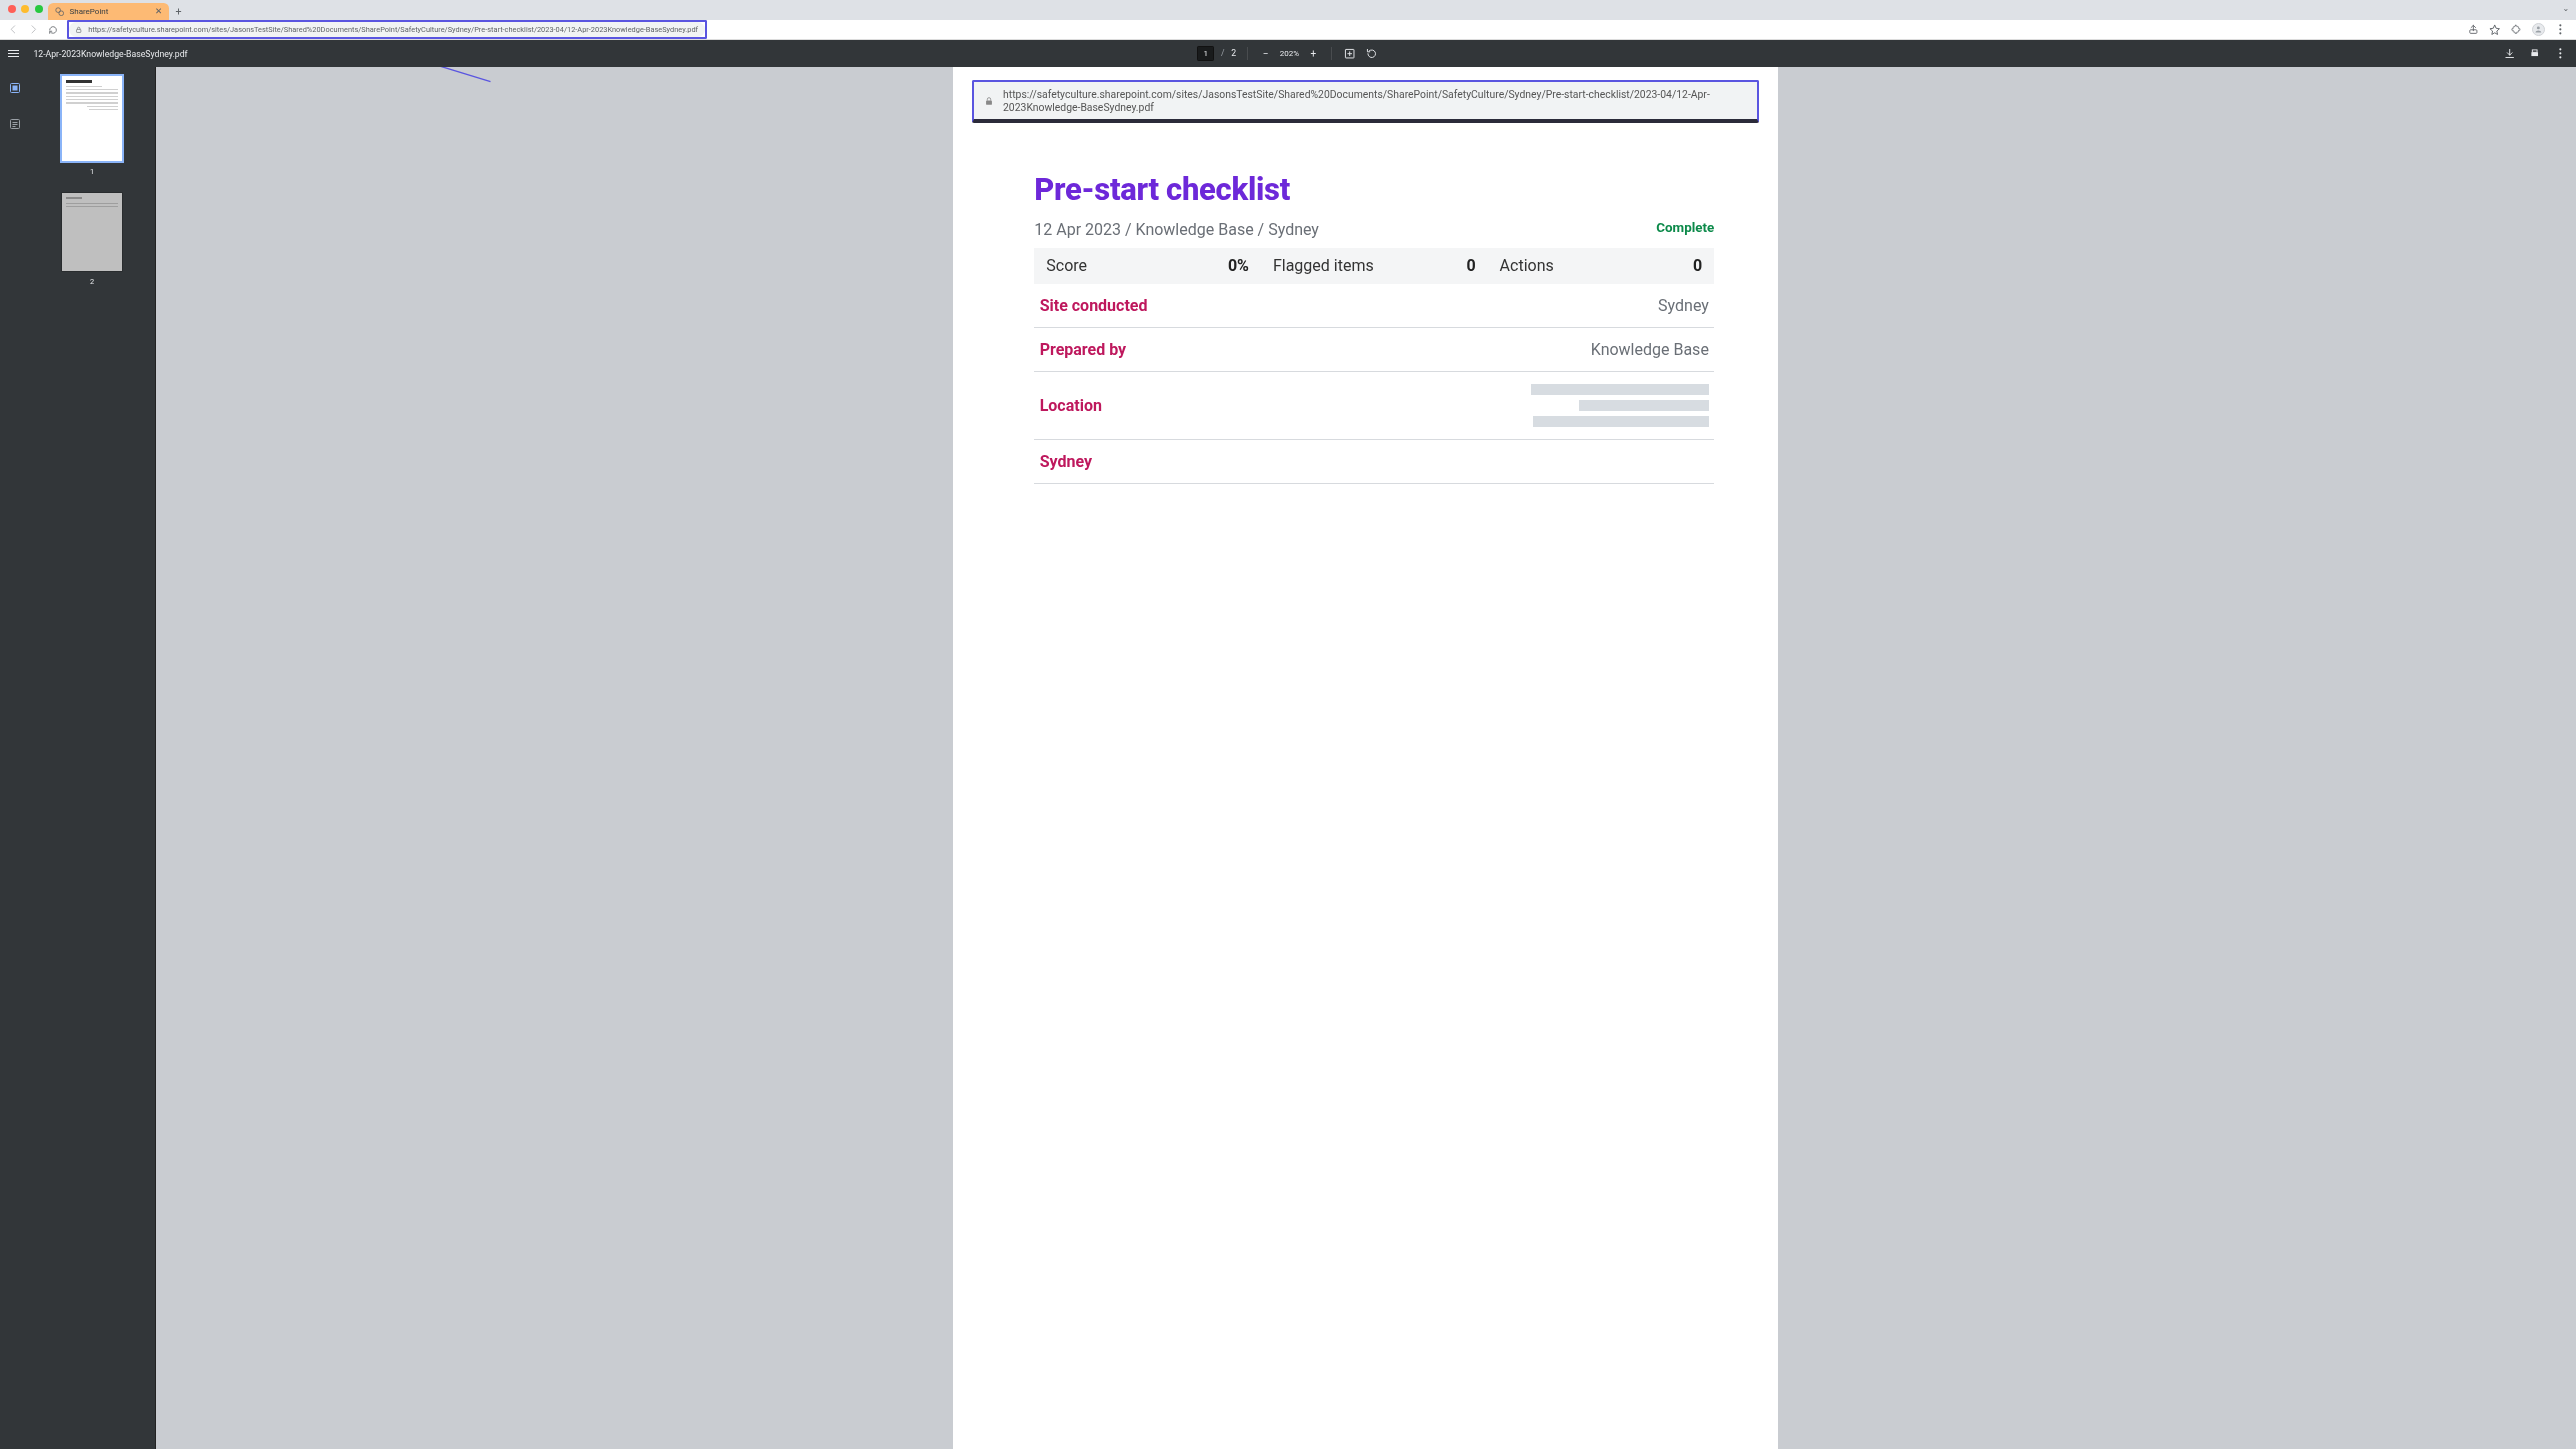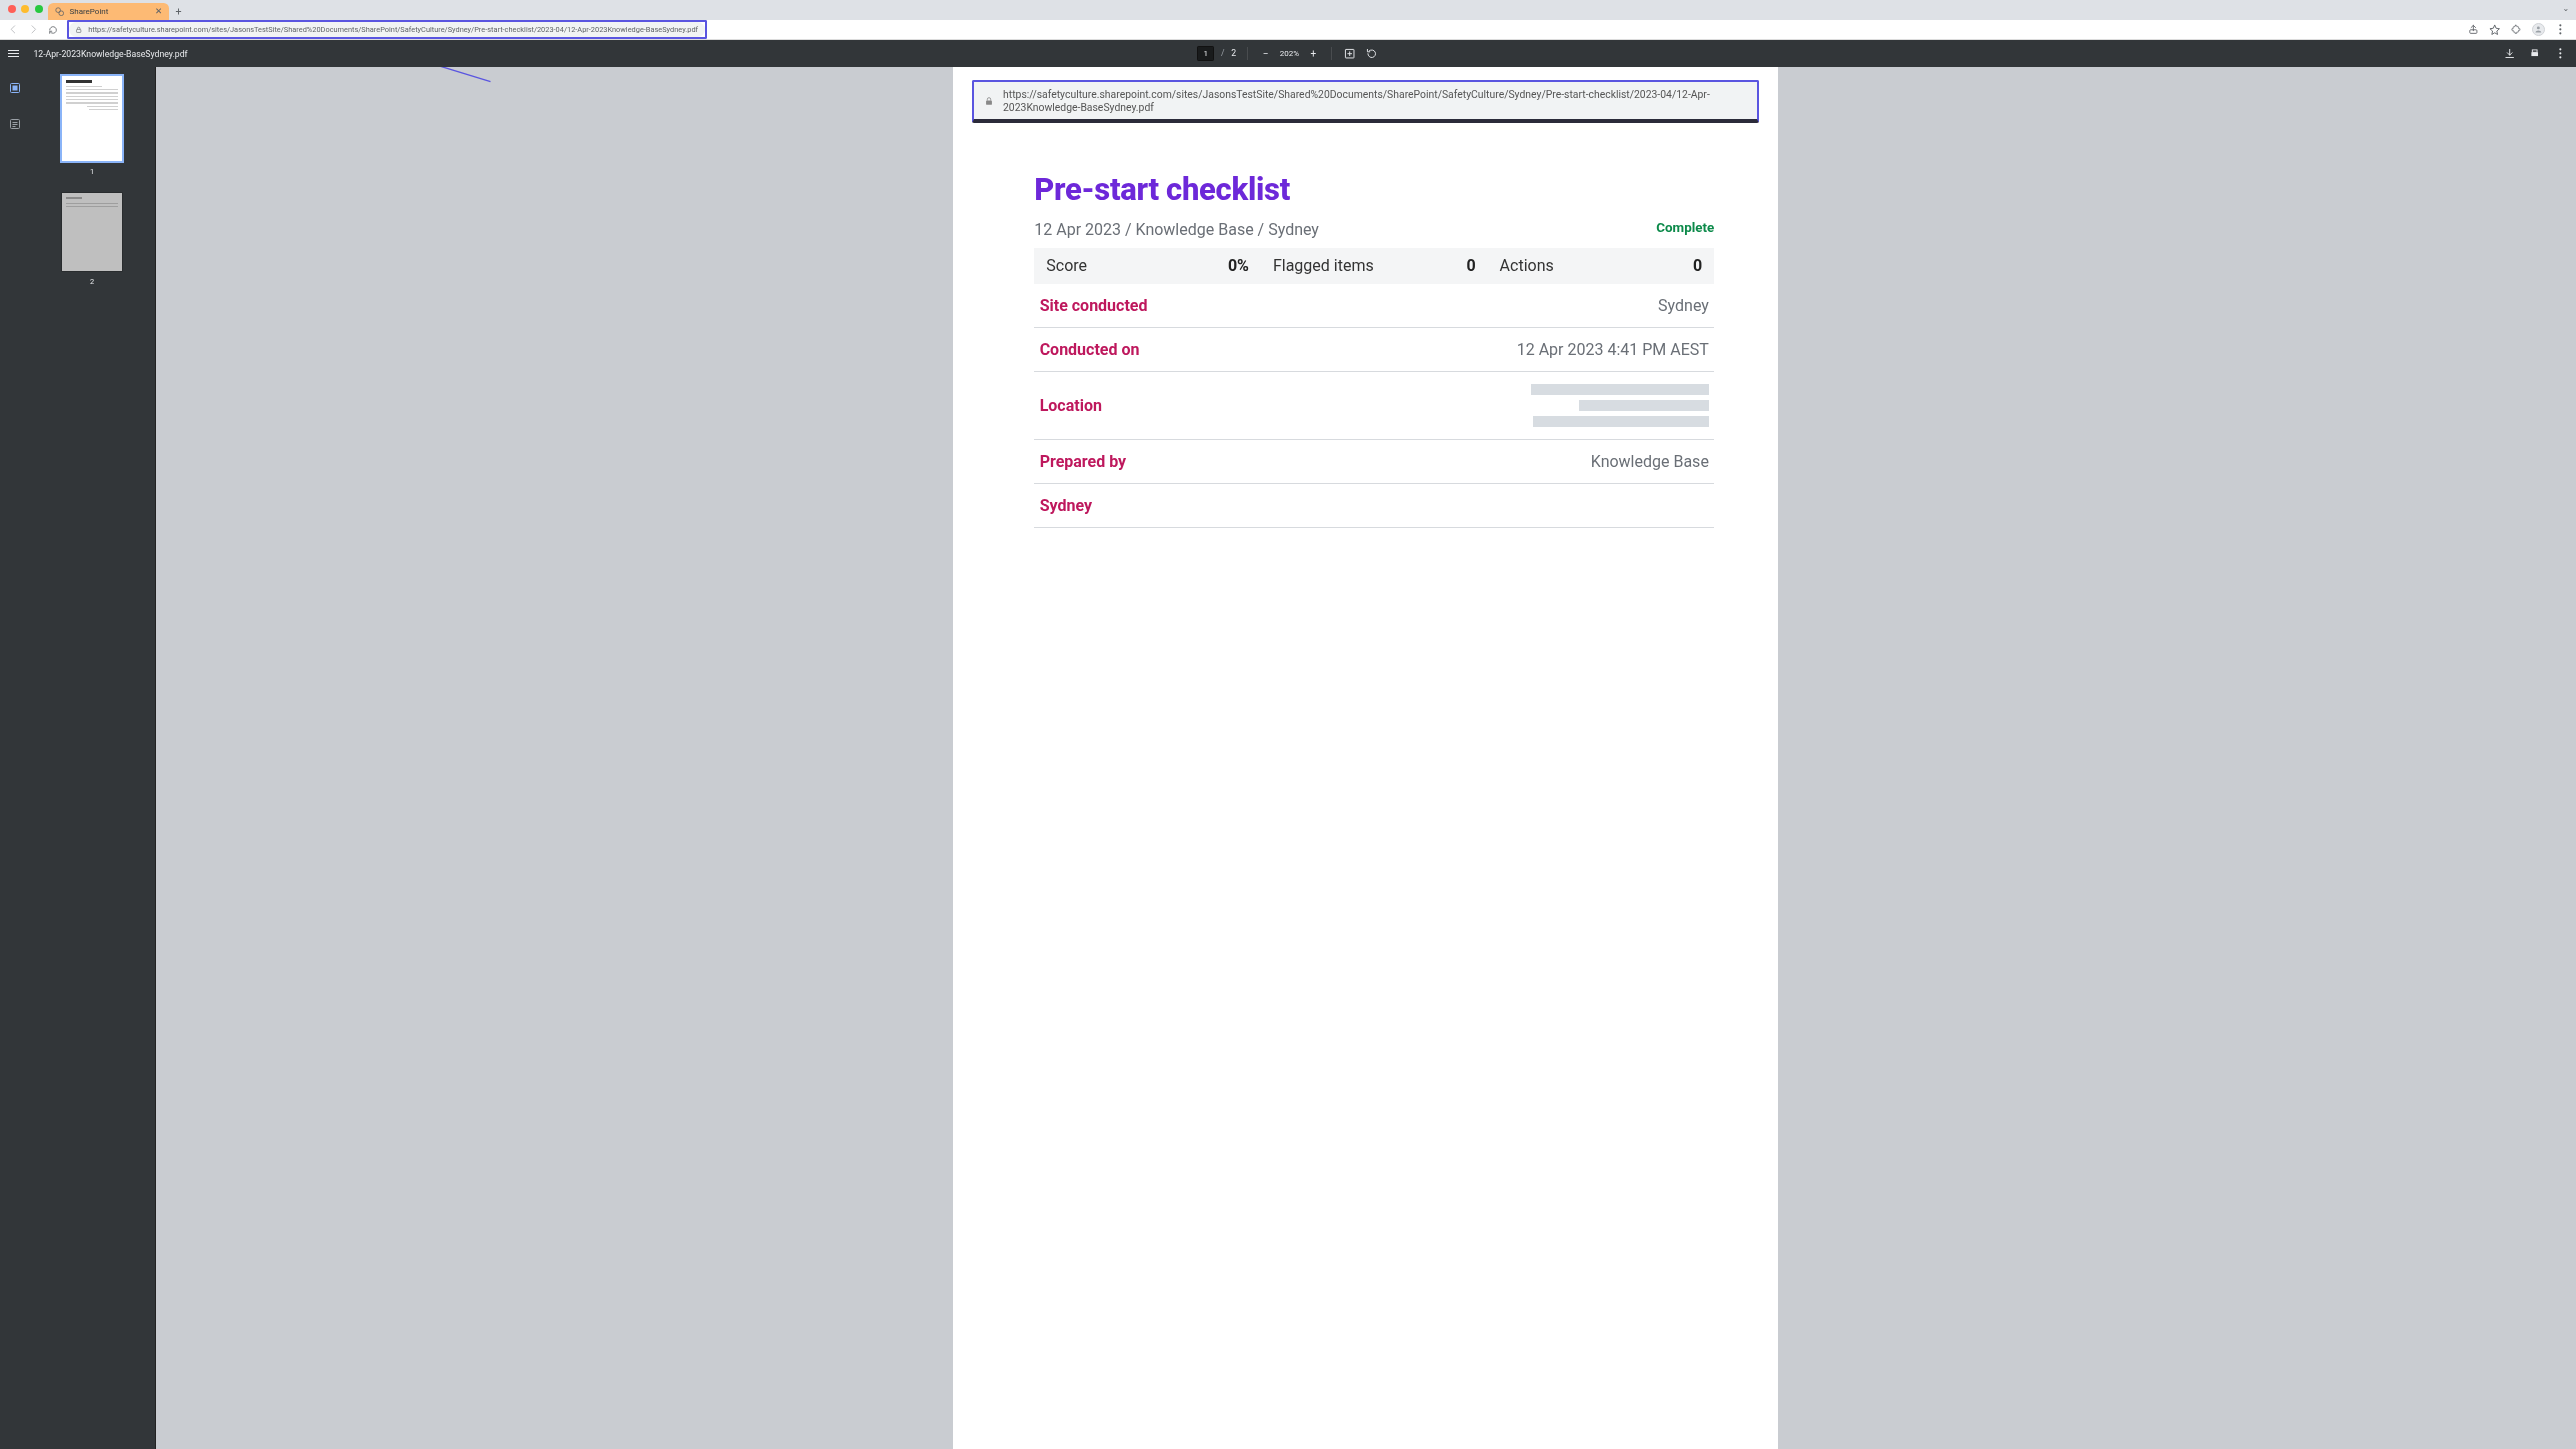--- a/index.html
+++ b/index.html
@@ -314,40 +314,36 @@
             <span class="stat-label">Actions</span>
             <span class="stat-val">0</span>
           </div>
         </div>
 
         <div class="field-row">
           <div class="field-label">Site conducted</div>
           <div class="field-value">Sydney</div>
         </div>
 
+
         <div class="field-row">
-          <div class="field-label">Conducted on</div>
-          <div class="field-value">12 Apr 2023 4:41 PM AEST</div>
+          <div class="field-label">Prepared by</div>
+          <div class="field-value">Knowledge Base</div>
         </div>
 
         <div class="field-row">
           <div class="field-label" style="align-self:center;">Location</div>
           <div class="redact-stack">
             <div class="redact a"></div>
             <div class="redact b"></div>
             <div class="redact c"></div>
           </div>
         </div>
 
         <div class="field-row">
-          <div class="field-label">Prepared by</div>
-          <div class="field-value">Knowledge Base</div>
-        </div>
-
-        <div class="field-row">
           <div class="field-label">Sydney</div>
           <div class="field-value"></div>
         </div>
 
       </div>
     </div>
   </div>
 </div>
 
 

